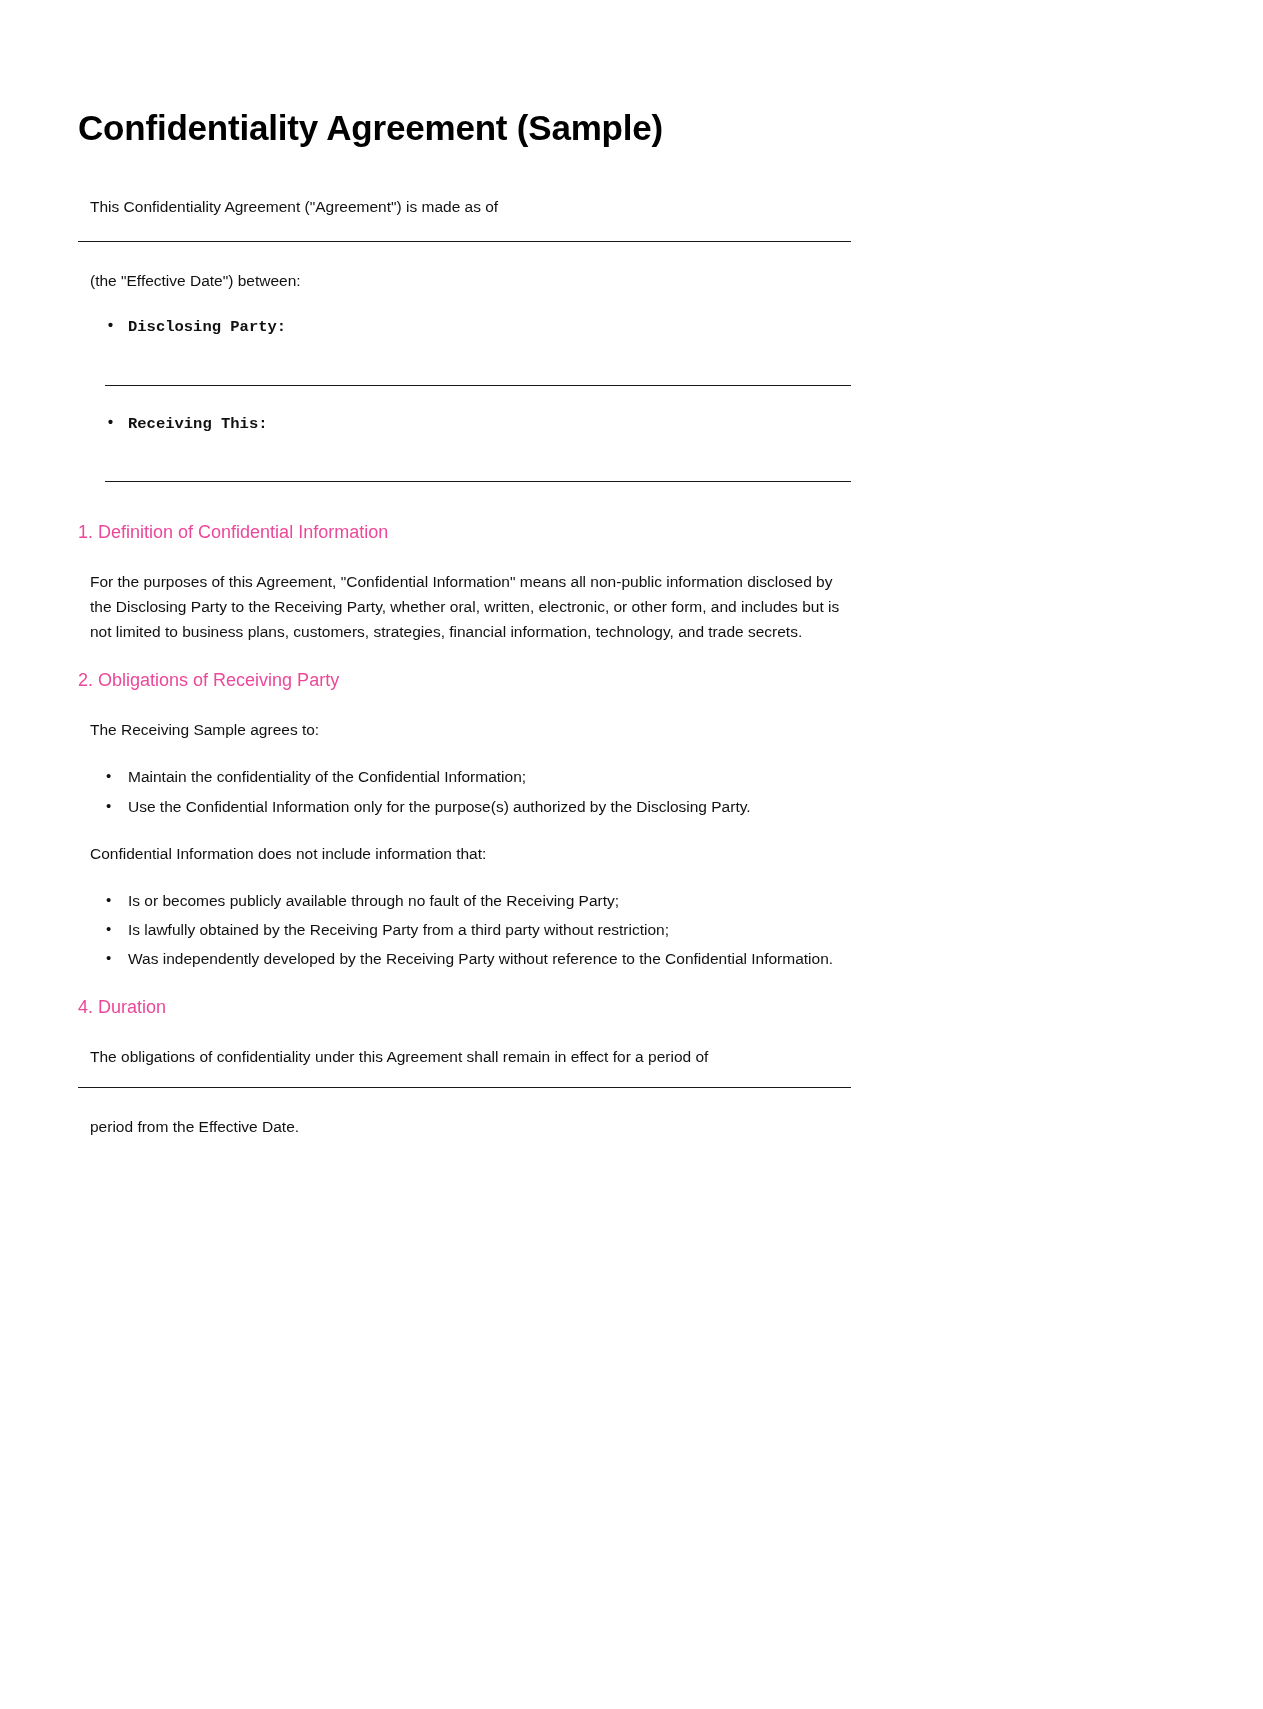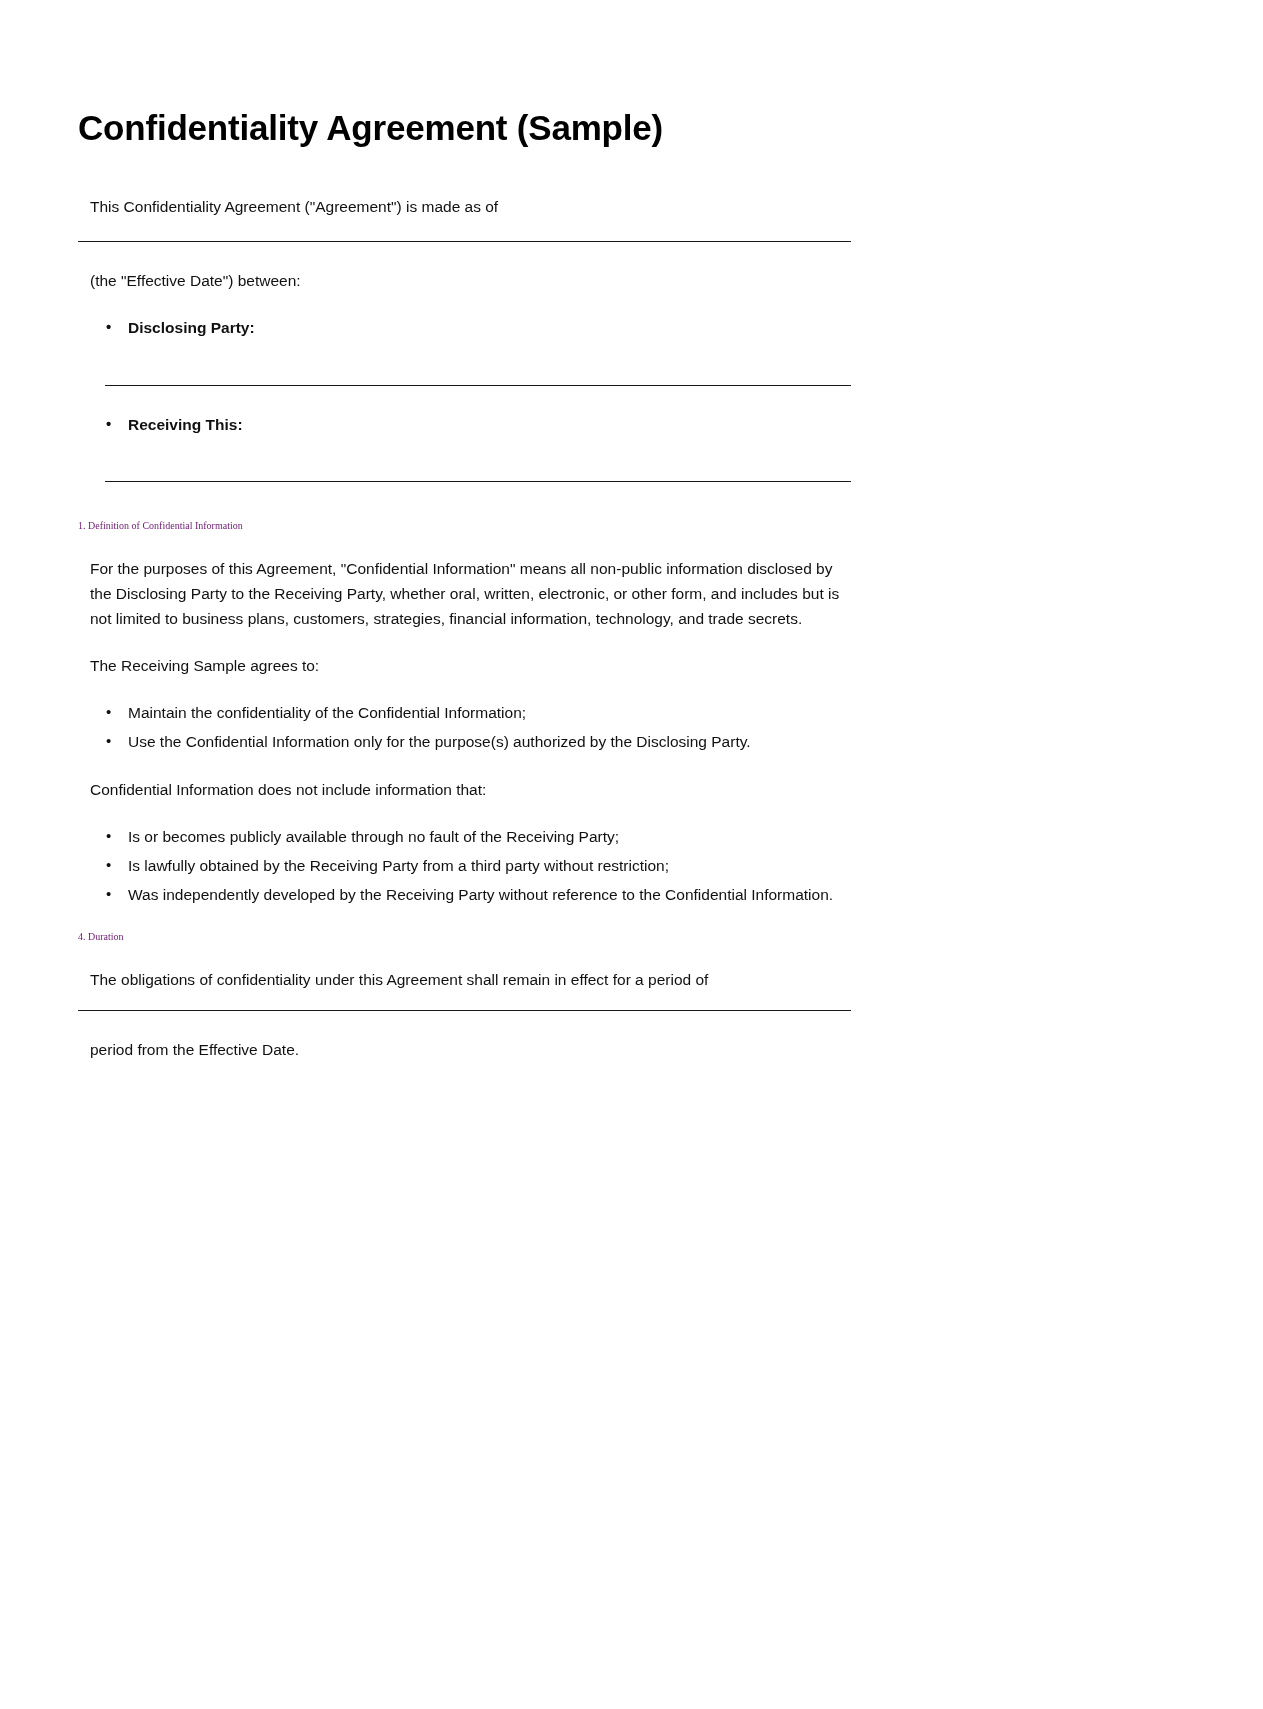--- a/index.html
+++ b/index.html
@@ -52,26 +52,25 @@
     line-height: 1.62;
     margin: 0 0 22px 12px;
     color: #111111;
   }
 
   p.para.tight {
     margin-bottom: 18px;
   }
 
   .section-heading {
-    font-size: 10px;
+    font-size: 18px;
     font-weight: normal;
     line-height: 1.62;
     margin: 0 0 22px 0;
-    color: #701a75;
-    font-family: Liberation Serif, serif;
+    color: #ec4899;
   }
 
   .blank-line {
     border: 0;
     border-top: 1.4px solid #1a1a1a;
     margin: 0 0 26px 0;
     height: 0;
     width: 100%;
   }
 
@@ -100,20 +99,21 @@
     left: -22px;
     top: 0;
     font-size: 15px;
     line-height: 1.62;
     color: #111111;
   }
 
   ul.doc-list.parties > li {
     font-weight: bold;
     margin-bottom: 0;
+    font-family: Liberation Mono, monospace;
   }
 
   ul.doc-list.parties > li.party-item {
     margin-bottom: 0;
   }
 
   .party-block {
     margin-bottom: 0;
   }
 
@@ -152,20 +152,21 @@
       </div>
 
       <div class="spacer-sm"></div>
 
       <div>
         <p class="section-heading">1. Definition of Confidential Information</p>
         <p class="para">For the purposes of this Agreement, "Confidential Information" means all non-public information disclosed by the Disclosing Party to the Receiving Party, whether oral, written, electronic, or other form, and includes but is not limited to business plans, customers, strategies, financial information, technology, and trade secrets.</p>
       </div>
 
       <div>
+        <p class="section-heading">2. Obligations of Receiving Party</p>
         <p class="para">The Receiving Sample agrees to:</p>
         <ul class="doc-list">
           <li>Maintain the confidentiality of the Confidential Information;</li>
           <li>Use the Confidential Information only for the purpose(s) authorized by the Disclosing Party.</li>
         </ul>
       </div>
 
       <div>
         <p class="para">Confidential Information does not include information that:</p>
         <ul class="doc-list">

